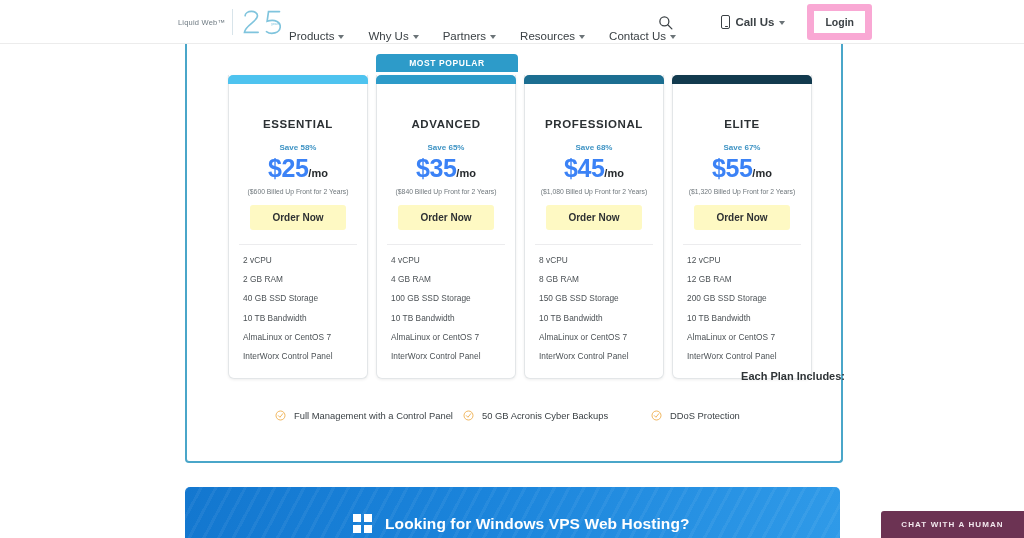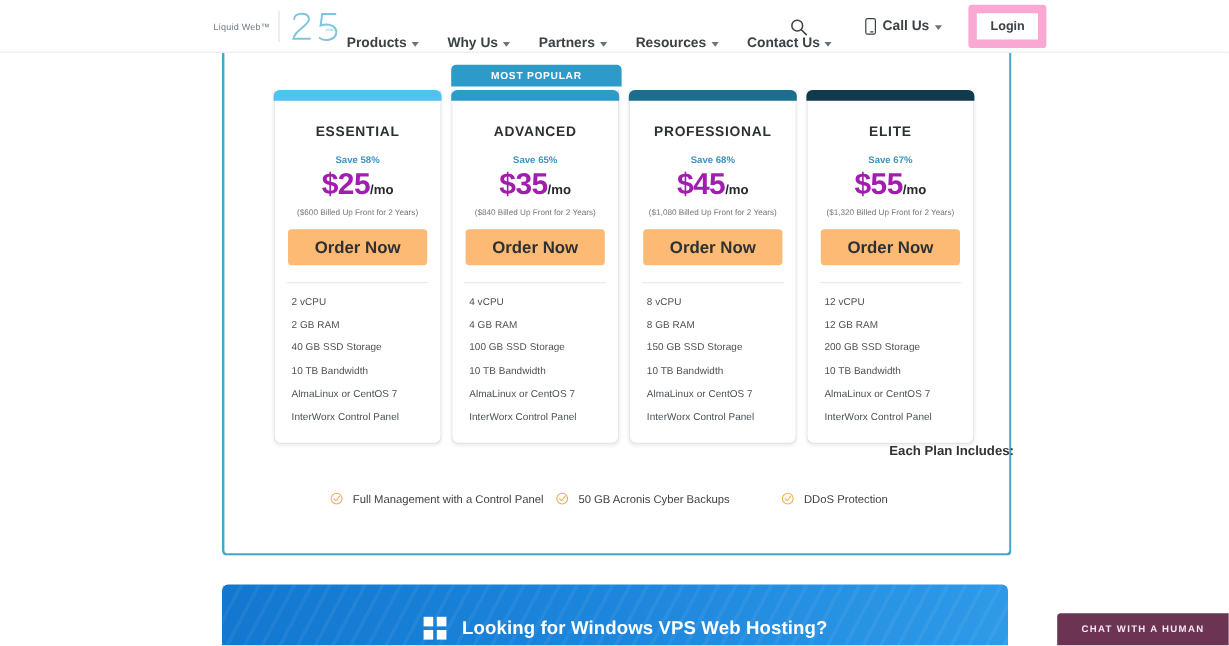--- a/index.html
+++ b/index.html
@@ -31,21 +31,21 @@
     white-space: nowrap; font-family:"Liberation Sans", sans-serif;
   }
   .lw-divider { width:1px; height:26px; background:#d8e4ea; }
   .lw-25 { width: 44px; height: 32px; }
 
   .nav {
     position: absolute; left: 289px; top: 0; height: 44px;
     display: flex; align-items: center; gap: 24px;
   }
   .nav-item {
-    font-size: 11.5px; color: #3b4145; font-weight: 700;
+    font-size: 11.5px; color: #3b4145; font-weight: 400;
     display: flex; align-items: center; gap: 4px; cursor: pointer;
     white-space: nowrap;
     margin-top: 27px;
   }
   .caret {
     width: 0; height: 0; border-left: 3.5px solid transparent;
     border-right: 3.5px solid transparent; border-top: 4px solid #6b7377;
     display:inline-block; margin-top:2px;
   }
   .hdr-right {
@@ -79,31 +79,31 @@
   }
   .card-topbar { height:9px; border-radius:5px 5px 0 0; margin:0 -1px; }
   .popular-badge {
     position:absolute; top:-21px; left:-1px; width:142px; height:18px;
     background:#2d9bc9; color:#fff; border-radius:4px 4px 0 0;
     font-size:8.5px; font-weight:700; letter-spacing:.6px;
     display:flex; align-items:center; justify-content:center;
   }
   .card-name {
     text-align:center; font-size:11.5px; font-weight:700; letter-spacing:.6px;
-    color:#2b3033; margin-top:20px;
+    color:#2b3033; margin-top:34px;
   }
   .save { text-align:center; font-size:8px; color:#3e93c4; font-weight:600; margin-top:13px; }
   .price-row { text-align:center; margin-top:2px; }
-  .price { font-size:25px; font-weight:700; color:#a21caf; letter-spacing:-.5px; }
+  .price { font-size:25px; font-weight:700; color:#3b82f6; letter-spacing:-.5px; }
   .permo { font-size:11px; font-weight:700; color:#25292c; }
   .billed { text-align:center; font-size:6.8px; color:#70787d; margin-top:5px; }
   .order-wrap { text-align:center; margin-top:10px; }
   .order-btn {
-    display:inline-block; background:#fdba74; color:#2e3133;
-    font-size:14px; font-weight:700; padding:7px 22px; border-radius:3px;
+    display:inline-block; background:#fef9c3; color:#2e3133;
+    font-size:10px; font-weight:700; padding:7px 22px; border-radius:3px;
     cursor:pointer; border:none; font-family:"Liberation Sans", sans-serif;
   }
   .divider { height:1px; background:#ececee; margin:14px 10px 0 10px; }
   .features { list-style:none; padding:10px 0 0 14px; }
   .features li { font-size:8.3px; color:#4b5155; margin-bottom:9.2px; letter-spacing:.05px; }
 
   
   .includes-title {
     position:absolute; left:0; top:326px; width:658px; text-align:right;
     font-size:11px; font-weight:700; color:#2f3437;

